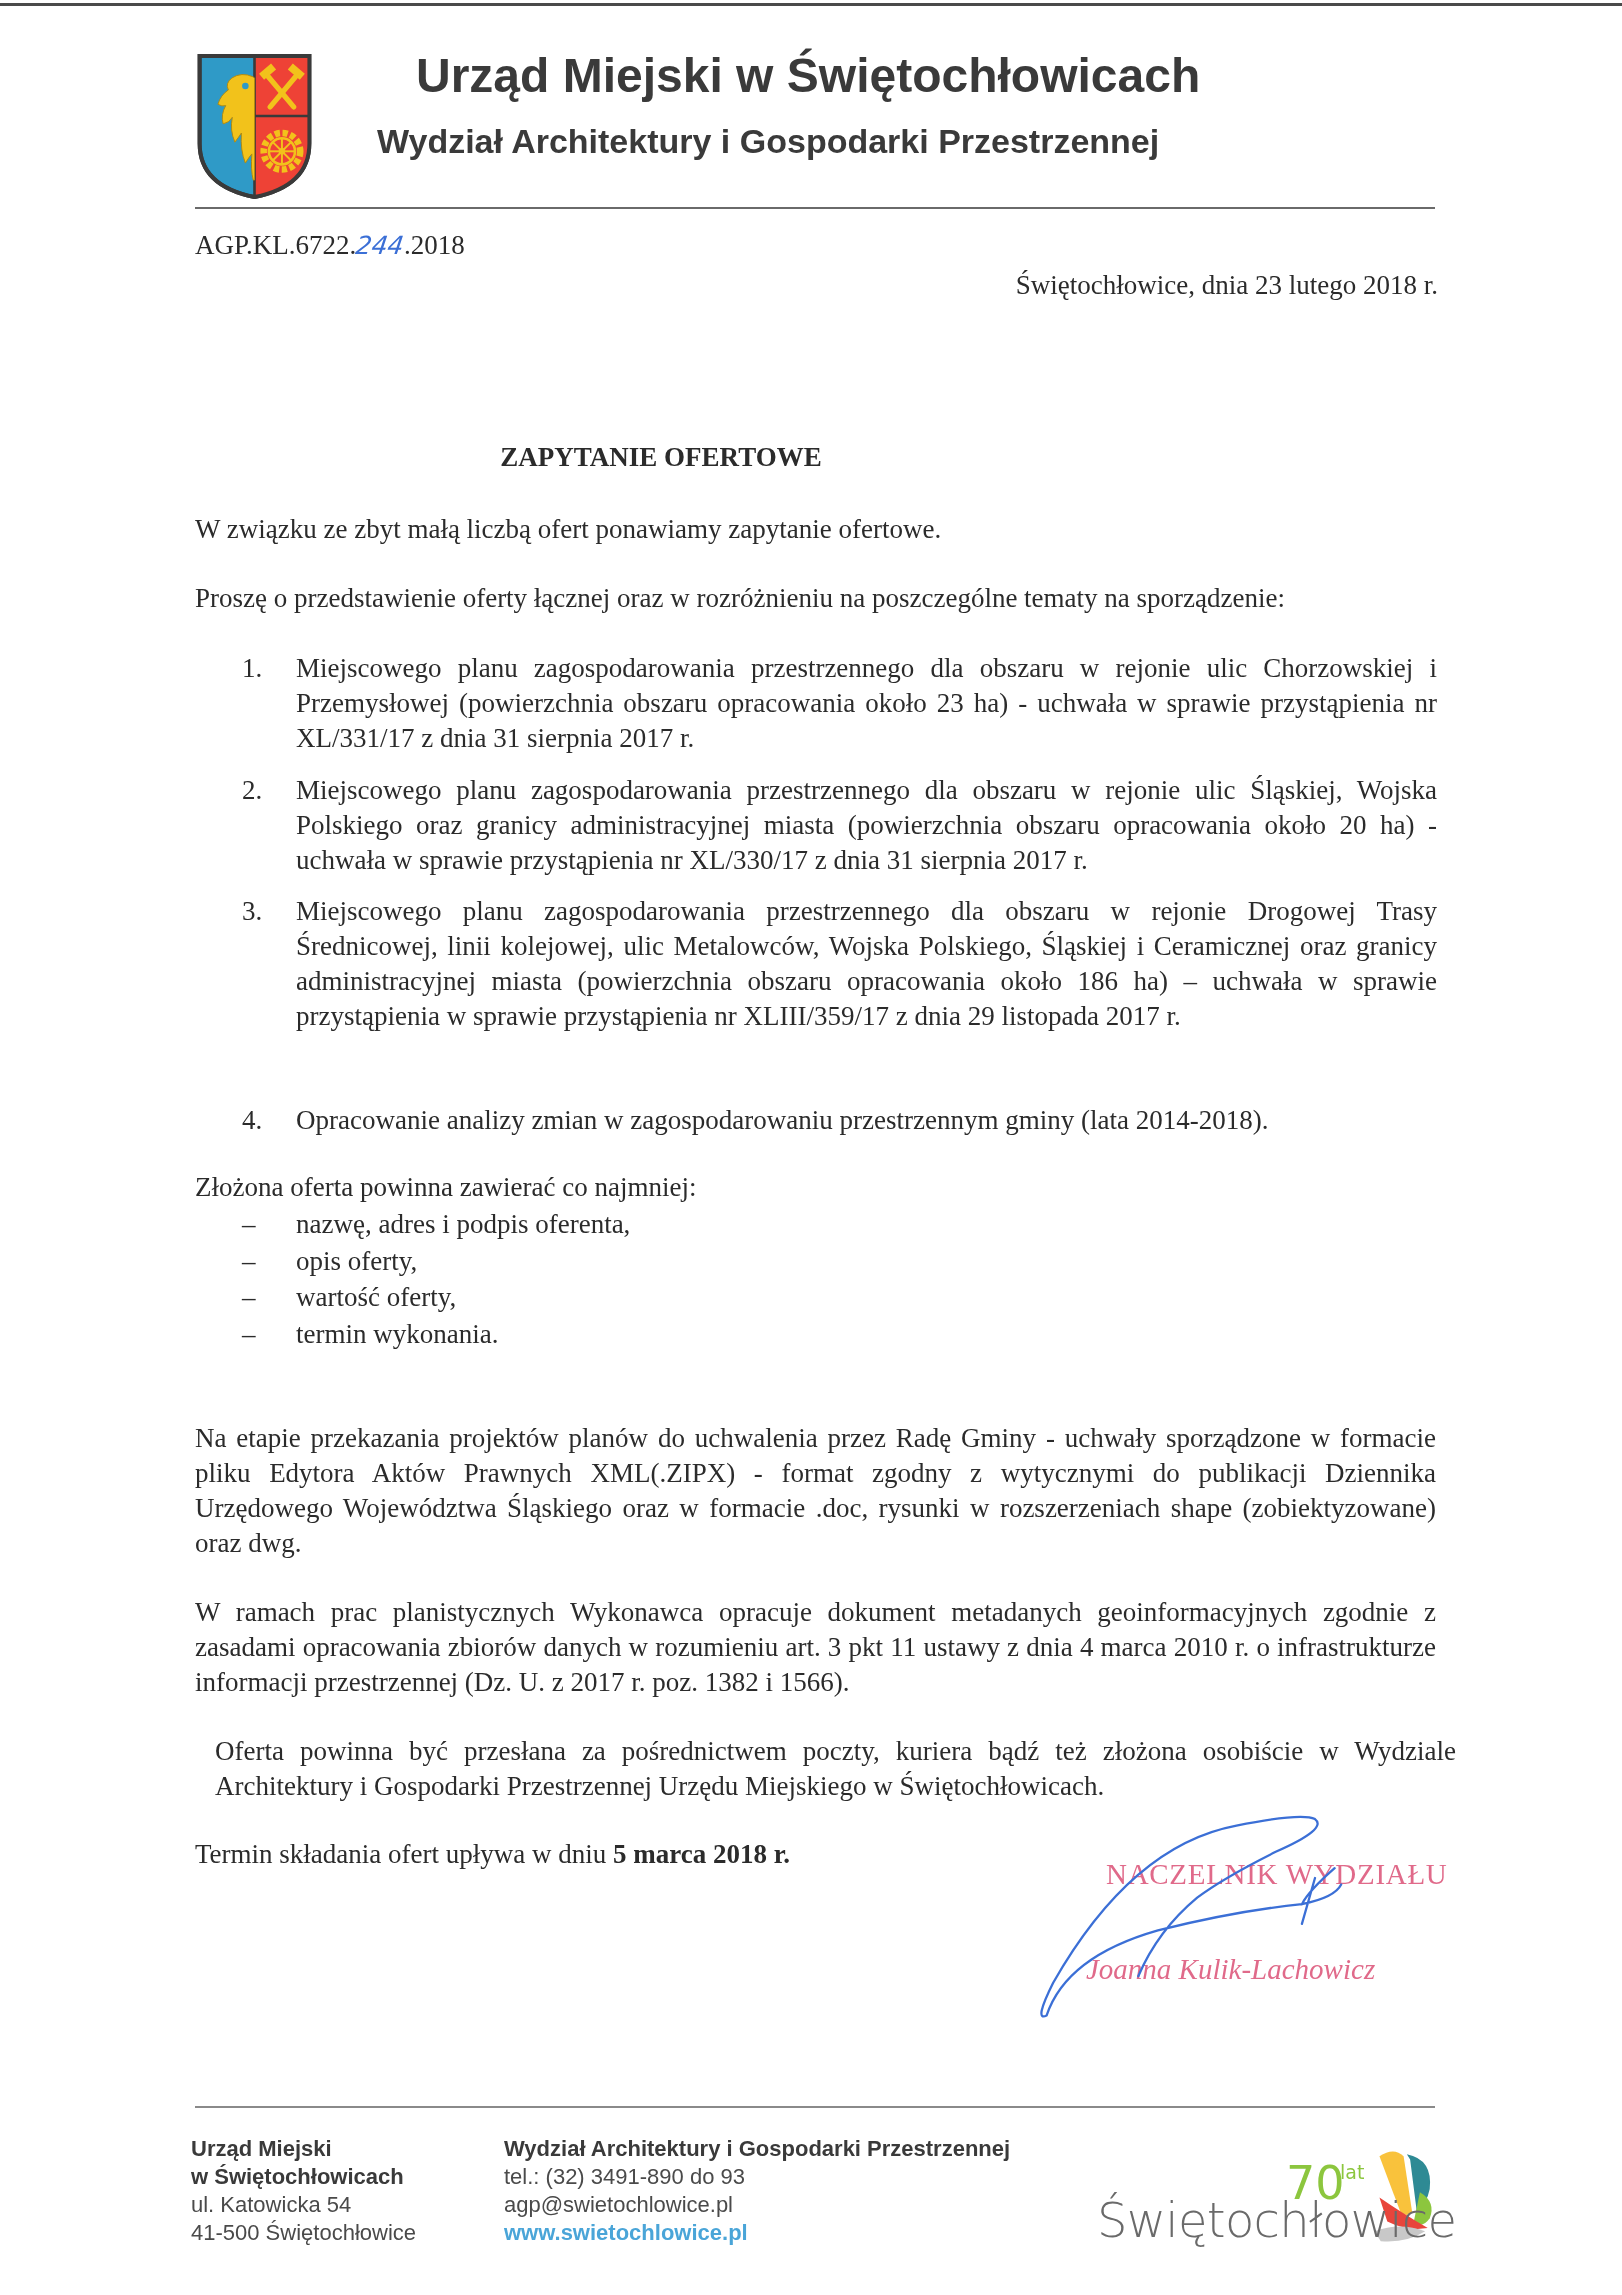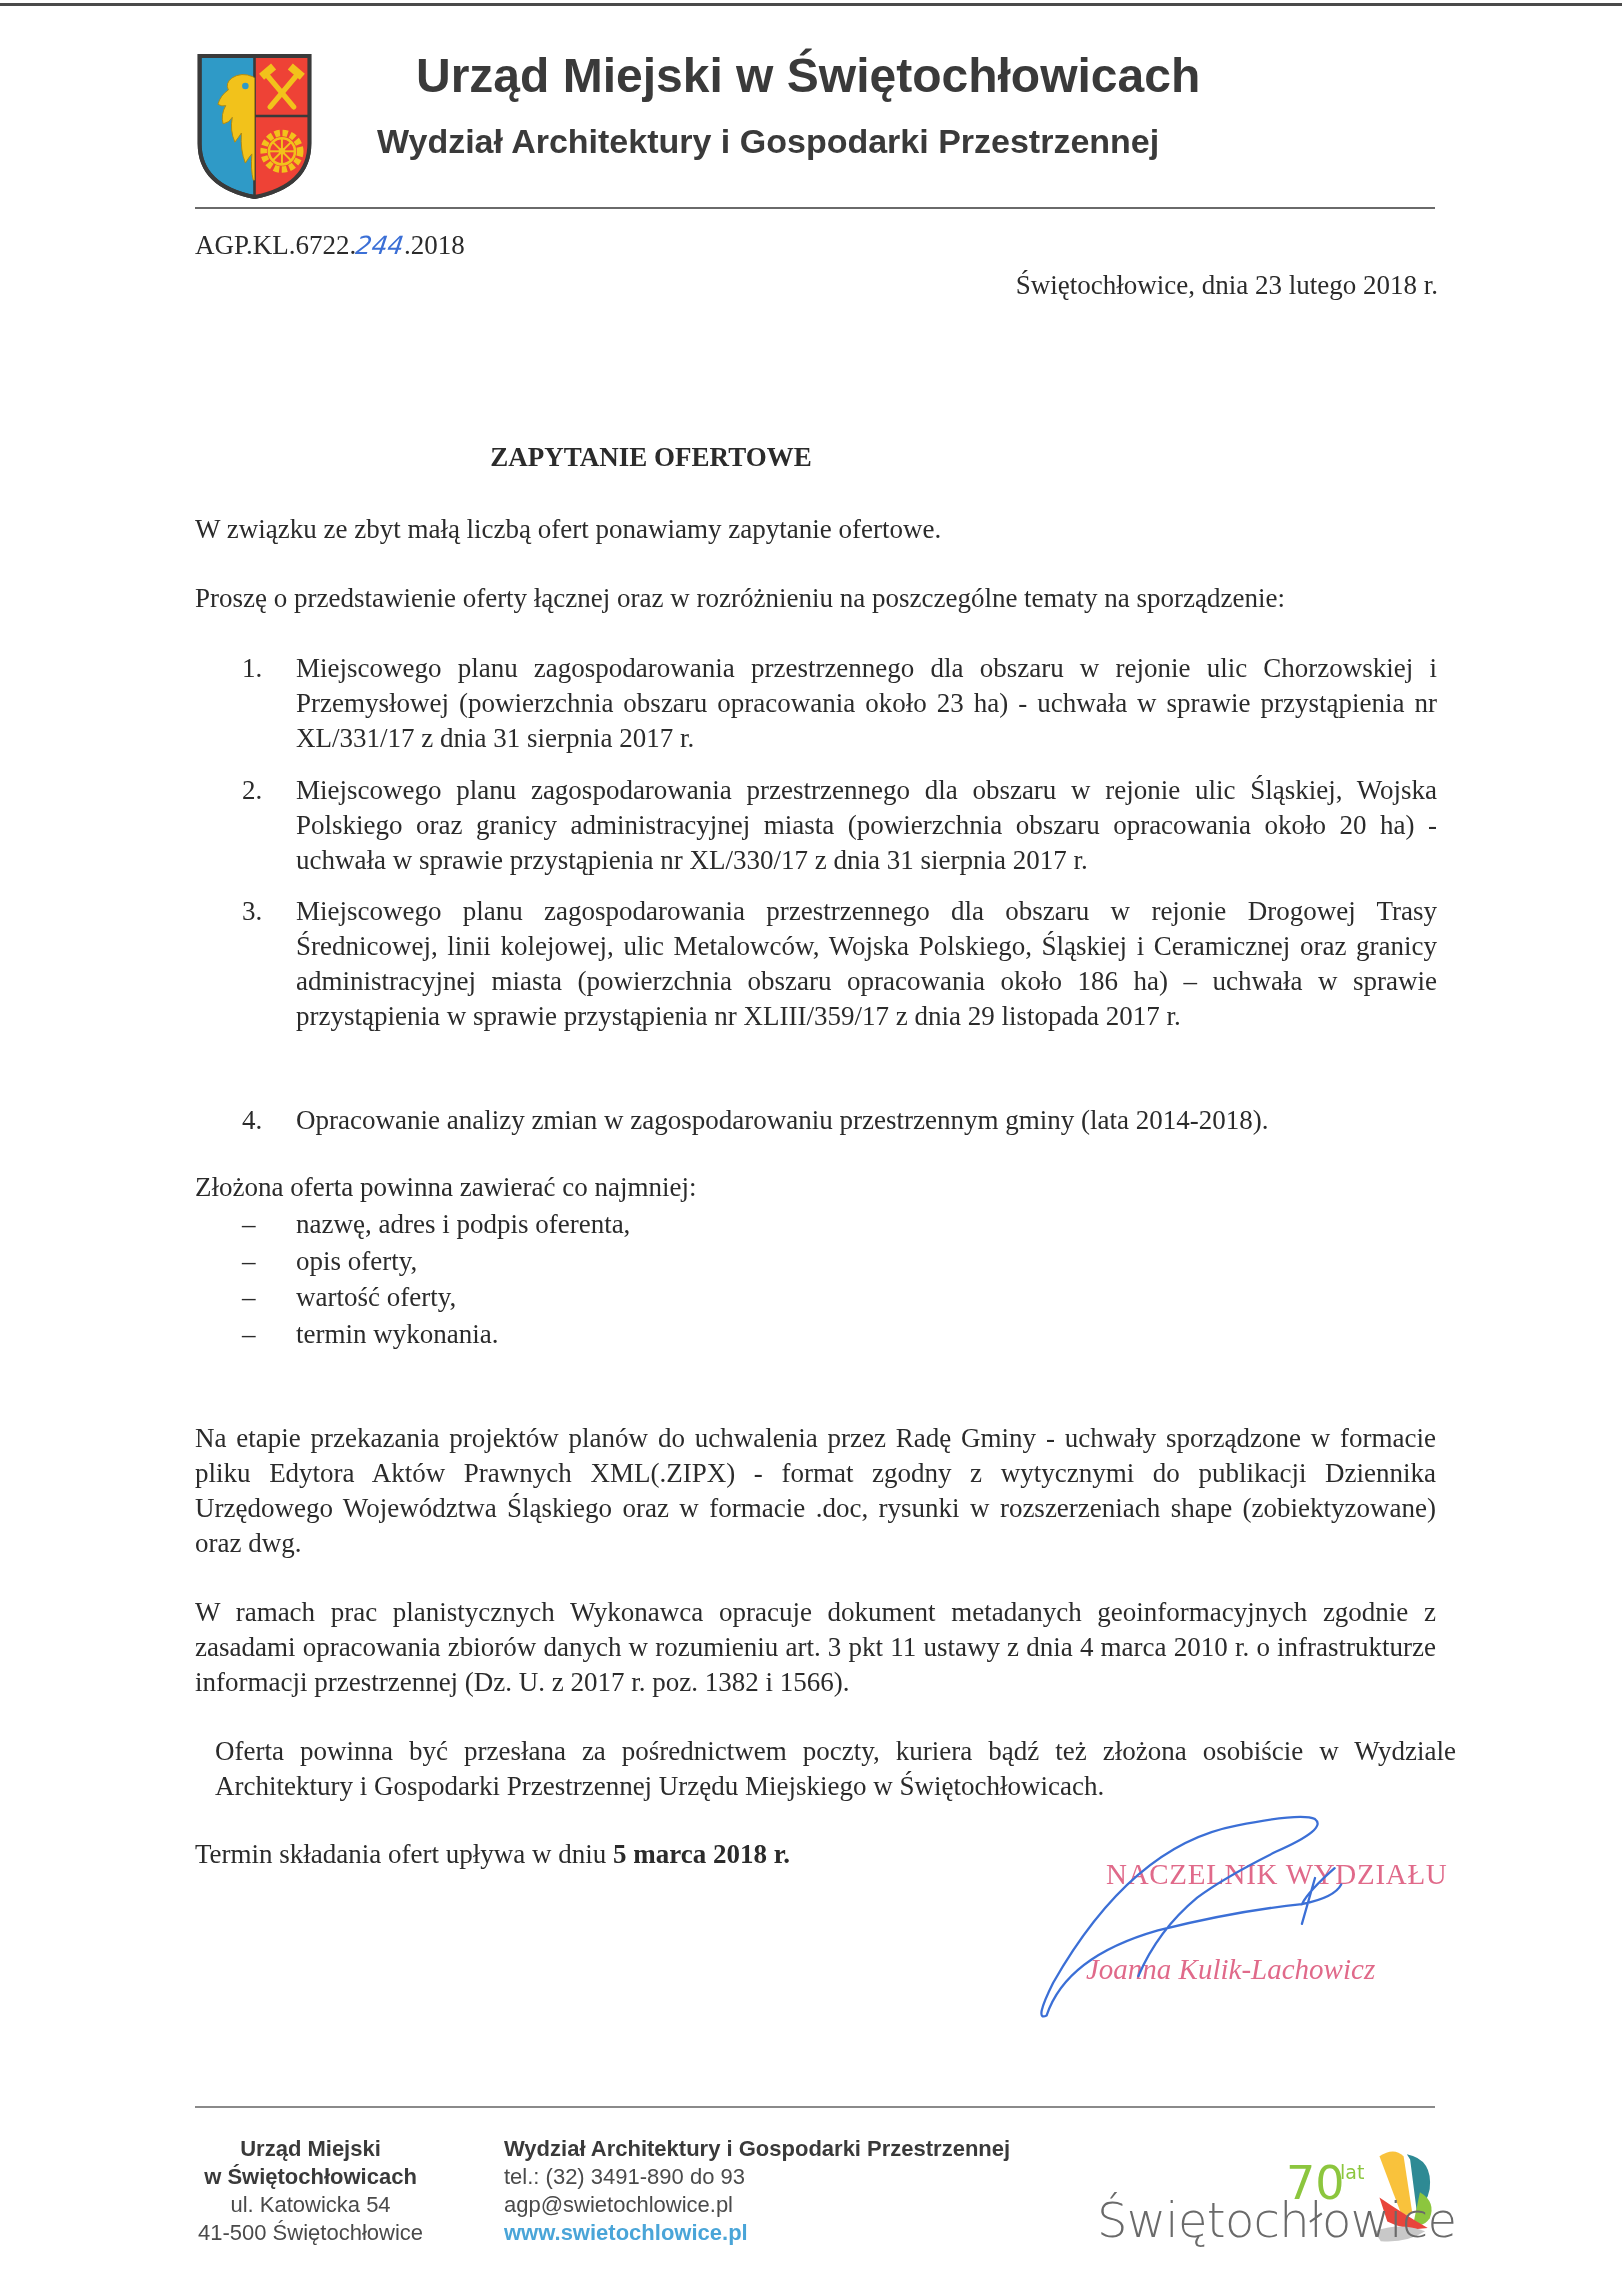--- a/index.html
+++ b/index.html
@@ -8,38 +8,38 @@
   .serif { font-family:"Liberation Serif", "DejaVu Serif", serif; }
   .sans { font-family:"Liberation Sans", "DejaVu Sans", sans-serif; }
   .top-border { left:0; top:2.6px; width:1623px; height:3.9px; background:#4a4a4a; }
   .crest { left:195px; top:52px; width:119px; height:147px; }
   .hdr-title { left:416px; top:48px; font-size:48px; font-weight:bold; color:#3a3a3a; letter-spacing:0px; white-space:nowrap; }
   .hdr-sub { left:377px; top:122px; font-size:34px; font-weight:bold; color:#3a3a3a; white-space:nowrap; }
   .hdr-rule { left:195px; top:207px; width:1240px; height:2px; background:#6a6a6a; }
   .refno { left:195px; top:230px; font-size:27px; white-space:nowrap; }
   .refno .hand { color:#3b6fd6; font-family:"DejaVu Sans", sans-serif; font-style:italic; font-size:25px; display:inline-block; transform:skewX(-8deg); }
   .date { right:185px; top:270px; font-size:27px; white-space:nowrap; text-align:right; }
-  .doc-title { left:8px; width:1286px; top:442px; text-align:center; font-size:27px; font-weight:bold; }
+  .doc-title { left:18px; width:1286px; top:442px; text-align:center; font-size:27px; font-weight:bold; }
   .para { left:195px; width:1241px; font-size:27px; line-height:35px; text-align:justify; }
   .para.nojust { text-align:left; }
   .list { left:242px; width:1194px; font-size:27px; line-height:35px; }
   .li { position:absolute; left:0; width:1194px; }
   .li .num { position:absolute; left:0; width:39px; }
   .li .txt { position:absolute; left:54px; width:1141px; text-align:justify; text-align-last:left; }
   .dash-list { left:242px; font-size:27px; line-height:37px; }
   .dash-item { position:absolute; left:0; white-space:nowrap; }
   .dash-item .d { position:absolute; left:0; }
   .dash-item .t { position:absolute; left:54px; }
   .stamp { font-family:"Liberation Serif", serif; color:#e06a8a; white-space:nowrap; }
   .stamp-1 { left:1106px; top:1858px; font-size:29px; letter-spacing:0.7px; }
   .stamp-2 { left:1086px; top:1953px; font-size:29px; font-style:italic; }
   .sig { left:1027px; top:1806px; width:432px; height:216px; }
   .ftr-rule { left:195px; top:2106px; width:1240px; height:2px; background:#8a8a8a; }
   .ftr { font-size:22px; line-height:28px; color:#3a3a3a; white-space:nowrap; }
-  .ftr-col1 { left:198px; top:2135px;text-align:center; }
+  .ftr-col1 { left:191px; top:2135px; }
   .ftr-col2 { left:504px; top:2135px; }
   .ftr b { font-weight:bold; color:#3a3a3a; }
   .ftr .light { color:#4a4a4a; }
   .ftr .link { color:#4aa5d8; font-weight:bold; }
   .logo-70 { left:1067px; top:2140px; width:373px; height:124px; }
   .logo-word { left:1070px; top:2192px; font-size:48px; color:#6a6a6a; font-family:"DejaVu Sans", sans-serif; font-weight:300; white-space:nowrap; letter-spacing:-0.7px;margin-left:27px; }
   .logo-num { left:1286px; top:2156px; font-size:46px; color:#8cc63e; font-family:"DejaVu Sans", sans-serif; white-space:nowrap; }
   .logo-lat { left:1340px; top:2161px; font-size:19px; color:#8cc63e; font-family:"DejaVu Sans", sans-serif; }
 </style>
 </head>

